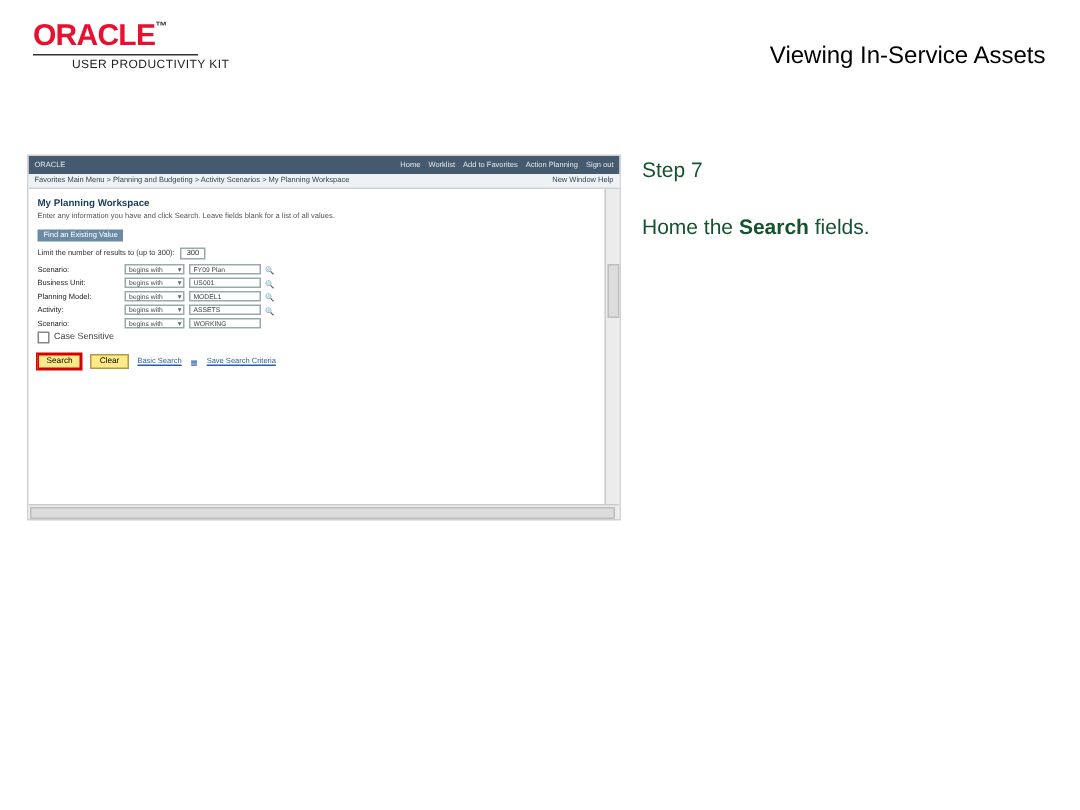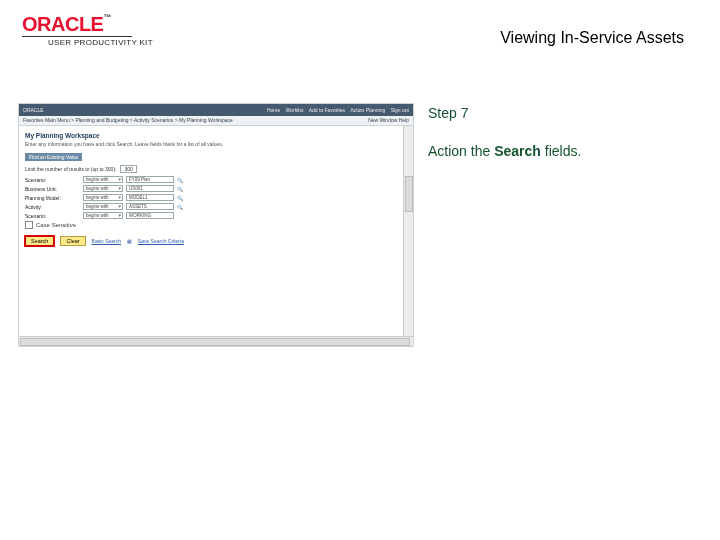--- a/index.html
+++ b/index.html
@@ -32,21 +32,21 @@
     font-size: 8px;
     letter-spacing: 0.3px;
     color: #222;
     padding-left: 26px;
   }
   .page-title {
     font-size: 16px;
     font-weight: normal;
     color: #000;
     margin-top: 10px;
-    margin-right: 16px;
+    margin-right: 3px;
   }
 
   .content-row {
     display: flex;
     align-items: flex-start;
     gap: 0;
     margin-top: 56px;
     padding: 0 18px 0 18px;
   }
 
@@ -244,16 +244,16 @@
         <div class="thumb"></div>
       </div>
     <div class="scrollbar-h">
         <div class="thumb"></div>
       </div>
   </div>
 
   <div class="instruct">
     <div class="step">Step 7</div>
     <div class="line2">
-      <span>Action the </span><strong>Search</strong><span> fields.</span>
+      <span>Home the </span><strong>Search</strong><span> fields.</span>
     </div>
   </div>
 </div>
 
 </body></html>

